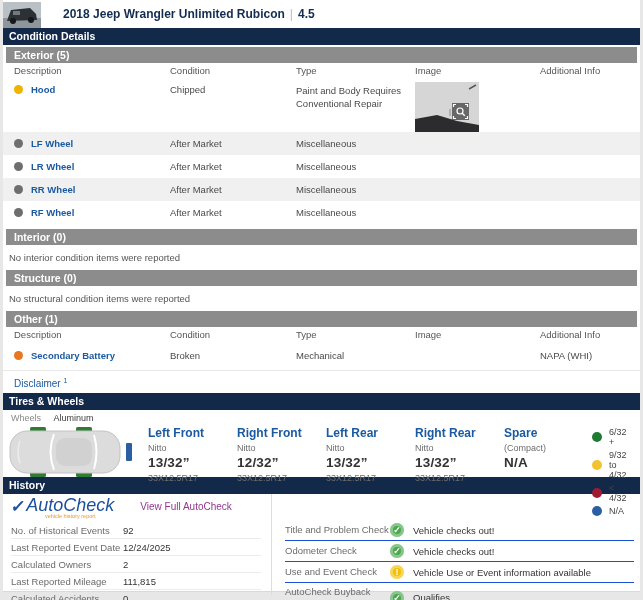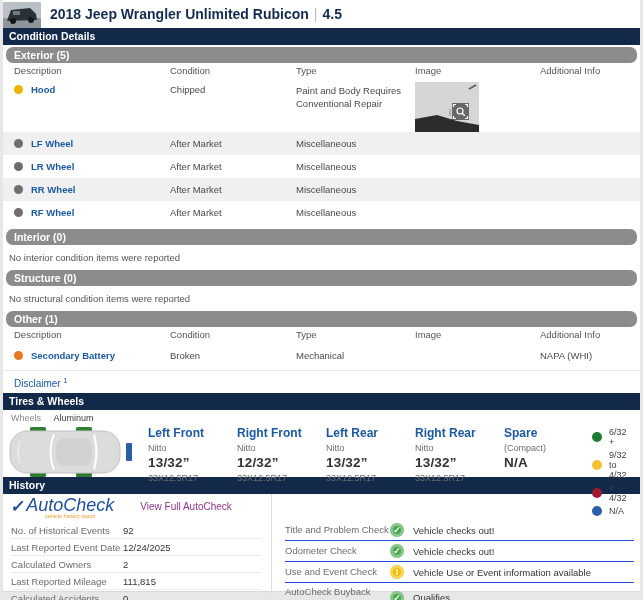--- a/index.html
+++ b/index.html
@@ -3,25 +3,25 @@
 <meta charset="utf-8">
 <style>
   * { margin:0; padding:0; box-sizing:border-box; }
   html,body { width:643px; height:600px; }
   body { background:#e7e7e7; font-family:"Liberation Sans", sans-serif; position:relative; overflow:hidden; }
   .card { position:absolute; left:3px; top:0; width:637px; height:592px; background:#fff; border-bottom:1px solid #d9d9d9; }
 
   
   .veh-header { height:28px; display:flex; align-items:center; background:#fff; }
   .thumb { width:38px; height:26px; margin-top:1px; flex:0 0 38px; overflow:hidden; cursor:pointer; }
-  .veh-title { font-size:14px; font-weight:bold; color:#132d50; margin-left:9px; }
+  .veh-title { font-size:12px; font-weight:bold; color:#132d50; margin-left:22px; }
   .veh-sep { color:#b9bcc0; font-weight:normal; margin:0 5px; }
 
   .navy-bar { height:17px; line-height:17px; color:#fff; font-size:10.5px; font-weight:bold; padding-left:6px; }
-  .gray-bar { height:16px; line-height:16px; color:#fff; font-size:10.5px; font-weight:bold; padding-left:8px; margin:2px 3px 0;border-radius:7px; }
+  .gray-bar { height:16px; line-height:16px; color:#fff; font-size:10.5px; font-weight:bold; padding-left:8px; margin:2px 3px 0; }
   .gray-bar.mt { margin-top:5px; }
 
   
   .crow { display:grid; grid-template-columns:156px 126px 119px 125px 1fr; padding-left:11px; font-size:9.5px; color:#4a4a4a; }
   .thead { height:15px; align-items:center; color:#555; }
   .row-hood { min-height:53px; padding-top:6px; }
   .row-sm { height:23px; padding-top:6px; }
   .row-md { height:29px; padding-top:8px; border-bottom:1px solid #e8e8e8; }
   .row-alt { background:#f0f0f1; }
   .dot { width:9px; height:9px; border-radius:50%; display:inline-block; margin-right:8px; vertical-align:-1px; }

